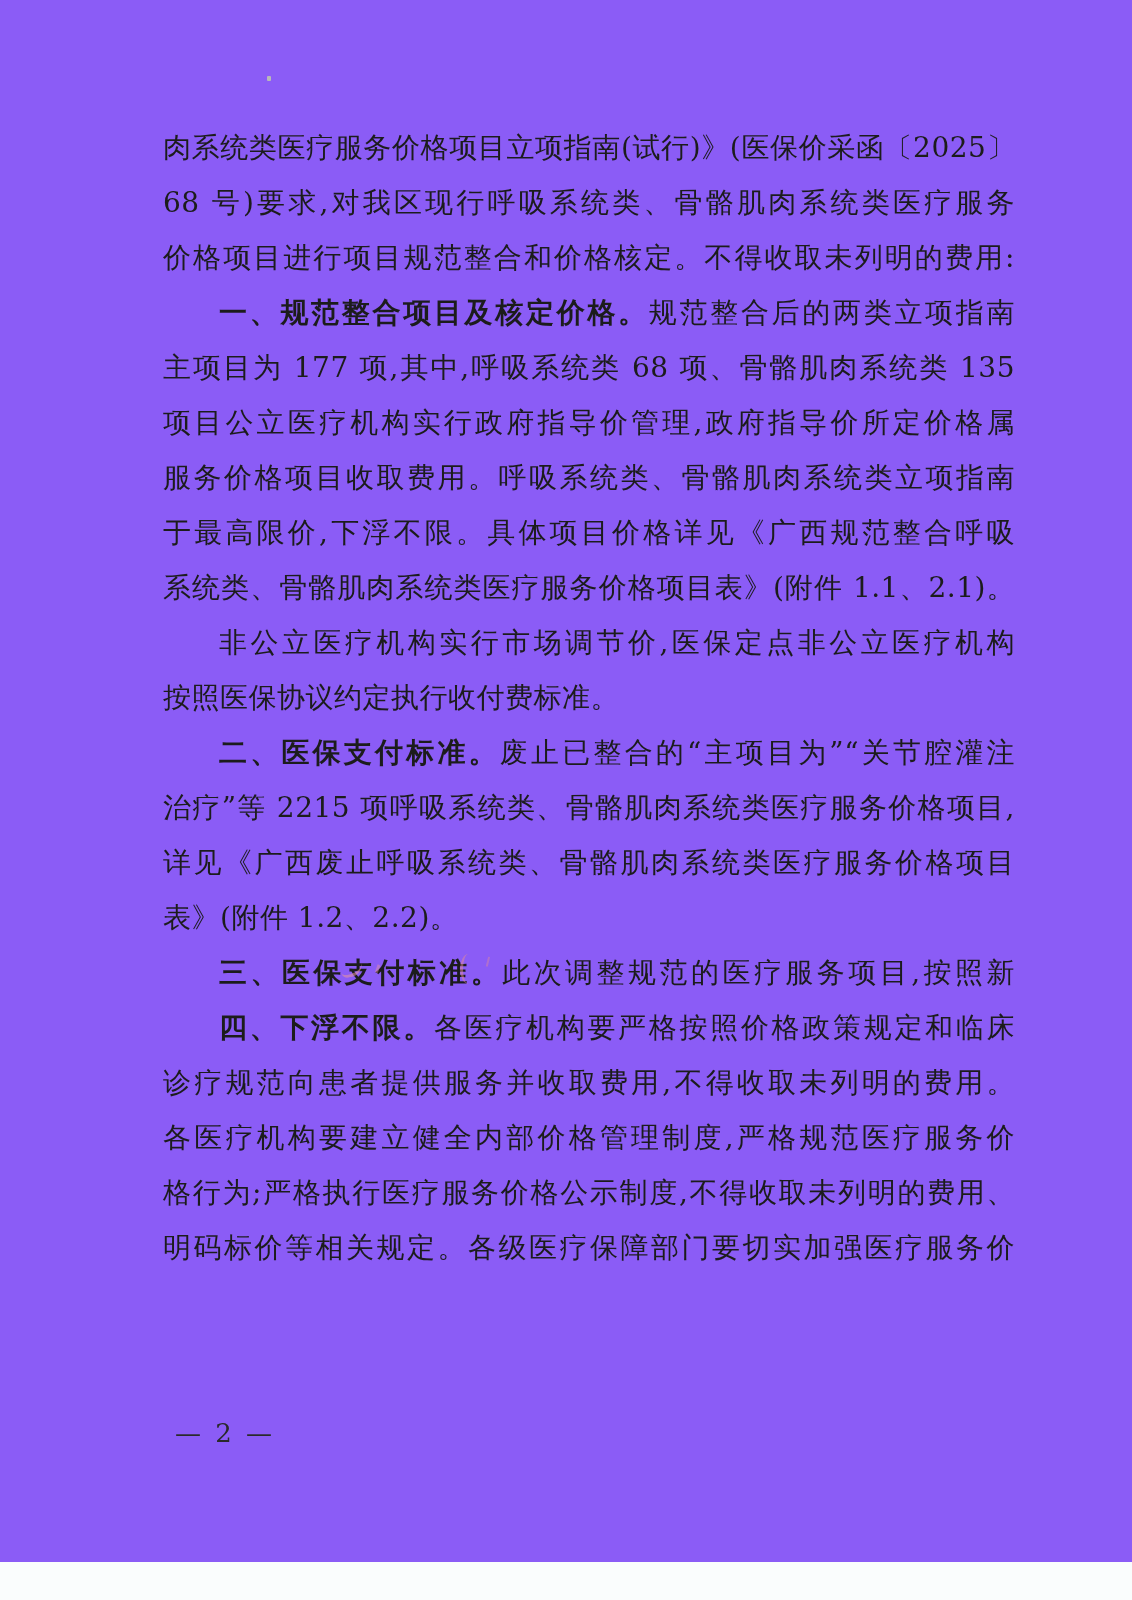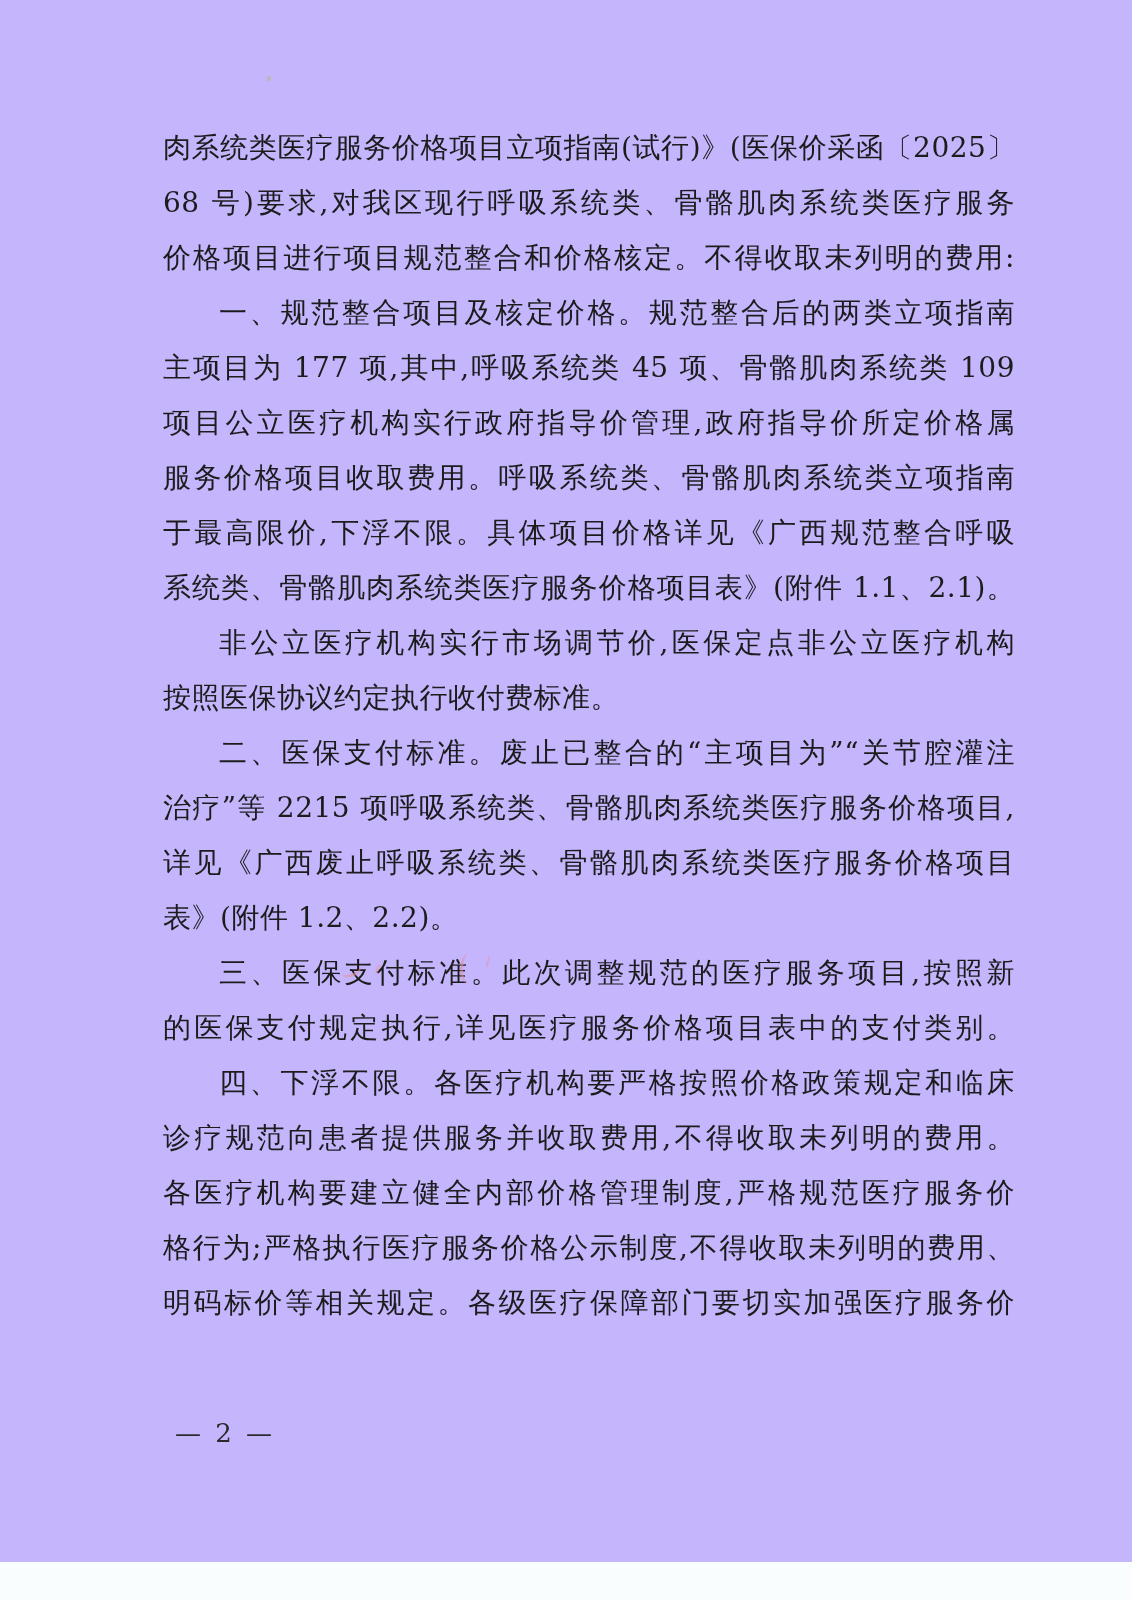--- a/index.html
+++ b/index.html
@@ -11,21 +11,21 @@
     height: 1600px;
     position: relative;
     background: #ffffff;
     overflow: hidden;
     font-family: "DejaVu Serif", "Liberation Serif", serif;
     color: #1c1c1c;
   }
   .page {
     position: absolute;
     inset: 0;
-    background: #c4b5fd;
+    background: #8b5cf6;
   }
   .text-block {
     position: absolute;
     left: 163px;
     top: 120px;
     width: 852px;
   }
   .line {
     height: 55px;
     line-height: 55px;
@@ -37,21 +37,21 @@
   .line.indent {
     text-indent: 2em;
   }
   .line.short {
     text-align-last: left;
   }
   .seg {
     font-weight: 400;
   }
   .seg-bold {
-    font-weight: 400;
+    font-weight: 700;
     font-family: "DejaVu Sans", "Liberation Sans", sans-serif;
   }
   .page-footer {
     position: absolute;
     left: 175px;
     top: 1418px;
     font-size: 26px;
     letter-spacing: 3px;
     color: #2a2a2a;
     font-family: "DejaVu Serif", "Liberation Serif", serif;
@@ -117,33 +117,32 @@
 
 <div class="page">
 
   <span class="speck"></span>
 
   <div class="text-block">
       <div class="line"><span class="seg">肉系统类医疗服务价格项目立项指南(试行)》(医保价采函〔2025〕</span></div>
       <div class="line"><span class="seg">68 号)要求,对我区现行呼吸系统类、骨骼肌肉系统类医疗服务</span></div>
       <div class="line"><span class="seg">价格项目进行项目规范整合和价格核定。不得收取未列明的费用:</span></div>
       <div class="line indent"><span class="seg seg-bold">一、规范整合项目及核定价格。</span><span class="seg">规范整合后的两类立项指南</span></div>
-      <div class="line"><span class="seg">主项目为 177 项,其中,呼吸系统类 45 项、骨骼肌肉系统类 109</span></div>
+      <div class="line"><span class="seg">主项目为 177 项,其中,呼吸系统类 68 项、骨骼肌肉系统类 135</span></div>
       <div class="line"><span class="seg">项目公立医疗机构实行政府指导价管理,政府指导价所定价格属</span></div>
       <div class="line"><span class="seg">服务价格项目收取费用。呼吸系统类、骨骼肌肉系统类立项指南</span></div>
       <div class="line"><span class="seg">于最高限价,下浮不限。具体项目价格详见《广西规范整合呼吸</span></div>
       <div class="line"><span class="seg">系统类、骨骼肌肉系统类医疗服务价格项目表》(附件 1.1、2.1)。</span></div>
       <div class="line indent"><span class="seg">非公立医疗机构实行市场调节价,医保定点非公立医疗机构</span></div>
       <div class="line short"><span class="seg">按照医保协议约定执行收付费标准。</span></div>
       <div class="line indent"><span class="seg seg-bold">二、医保支付标准。</span><span class="seg">废止已整合的“主项目为”“关节腔灌注</span></div>
       <div class="line"><span class="seg">治疗”等 2215 项呼吸系统类、骨骼肌肉系统类医疗服务价格项目,</span></div>
       <div class="line"><span class="seg">详见《广西废止呼吸系统类、骨骼肌肉系统类医疗服务价格项目</span></div>
       <div class="line short"><span class="seg">表》(附件 1.2、2.2)。</span></div>
       <div class="line indent"><span class="seg seg-bold">三、医保支付标准。</span><span class="seg">此次调整规范的医疗服务项目,按照新</span></div>
-      <div class="line"><span class="seg">的医保支付规定执行,详见医疗服务价格项目表中的支付类别。</span></div>
       <div class="line indent"><span class="seg seg-bold">四、下浮不限。</span><span class="seg">各医疗机构要严格按照价格政策规定和临床</span></div>
       <div class="line"><span class="seg">诊疗规范向患者提供服务并收取费用,不得收取未列明的费用。</span></div>
       <div class="line"><span class="seg">各医疗机构要建立健全内部价格管理制度,严格规范医疗服务价</span></div>
       <div class="line"><span class="seg">格行为;严格执行医疗服务价格公示制度,不得收取未列明的费用、</span></div>
       <div class="line"><span class="seg">明码标价等相关规定。各级医疗保障部门要切实加强医疗服务价</span></div>
     </div>
 
   <span class="pink-mark-1"></span>
   <span class="pink-mark-2"></span>
   <span class="pink-mark-3"></span>

